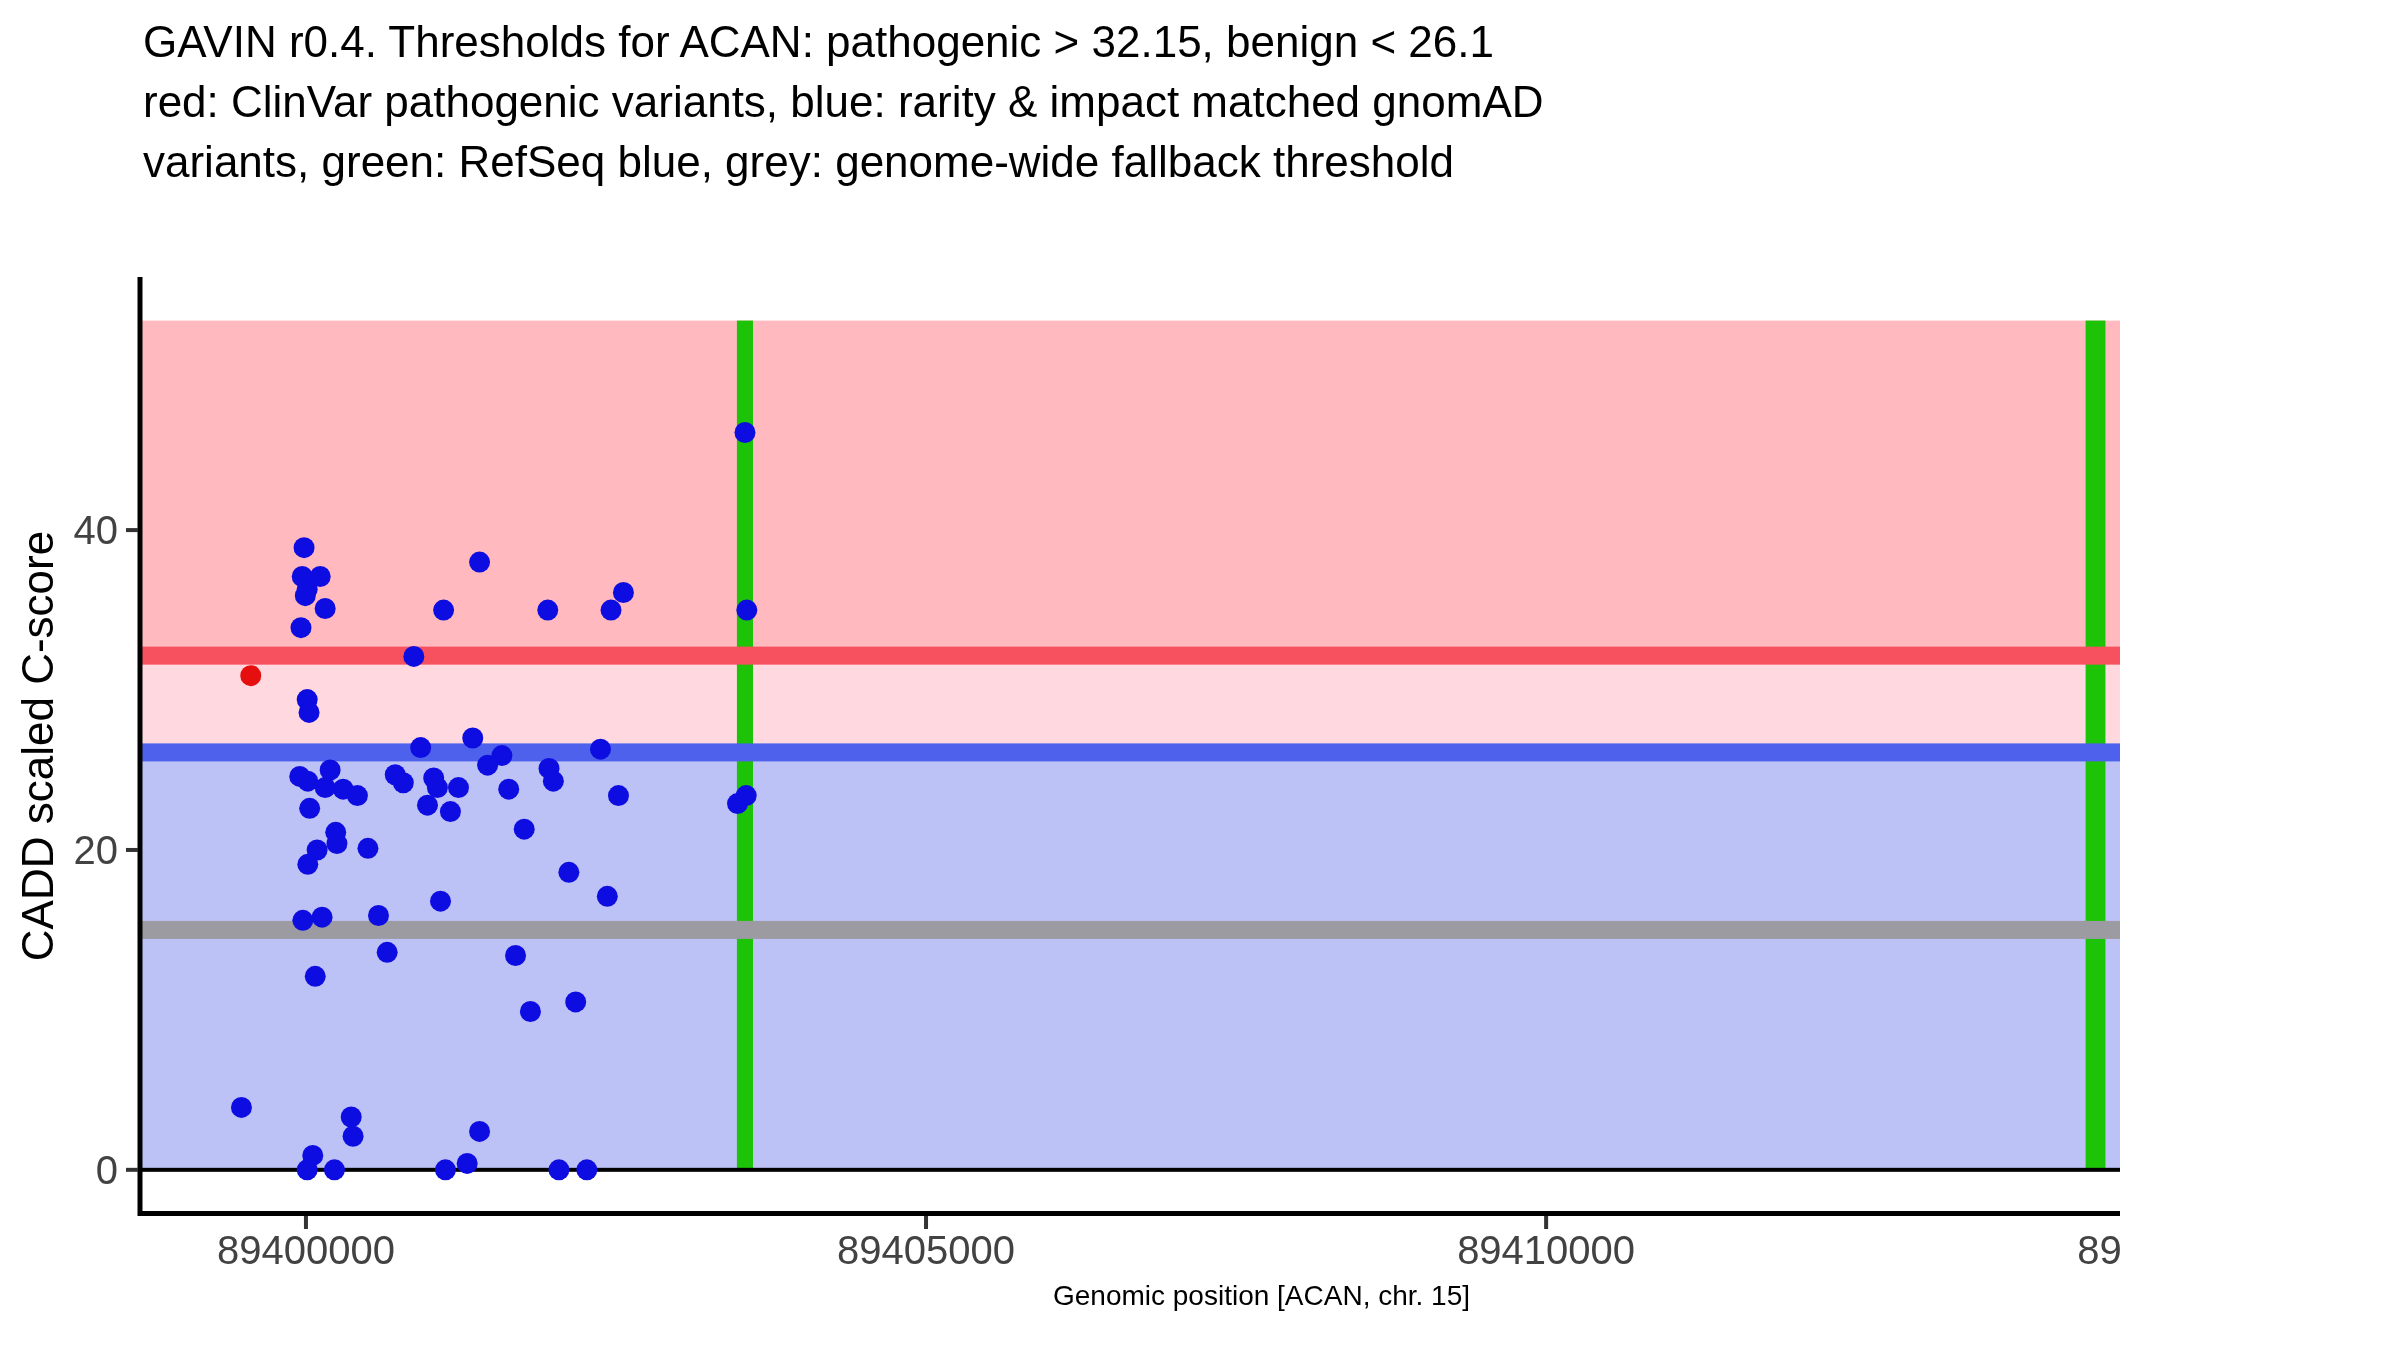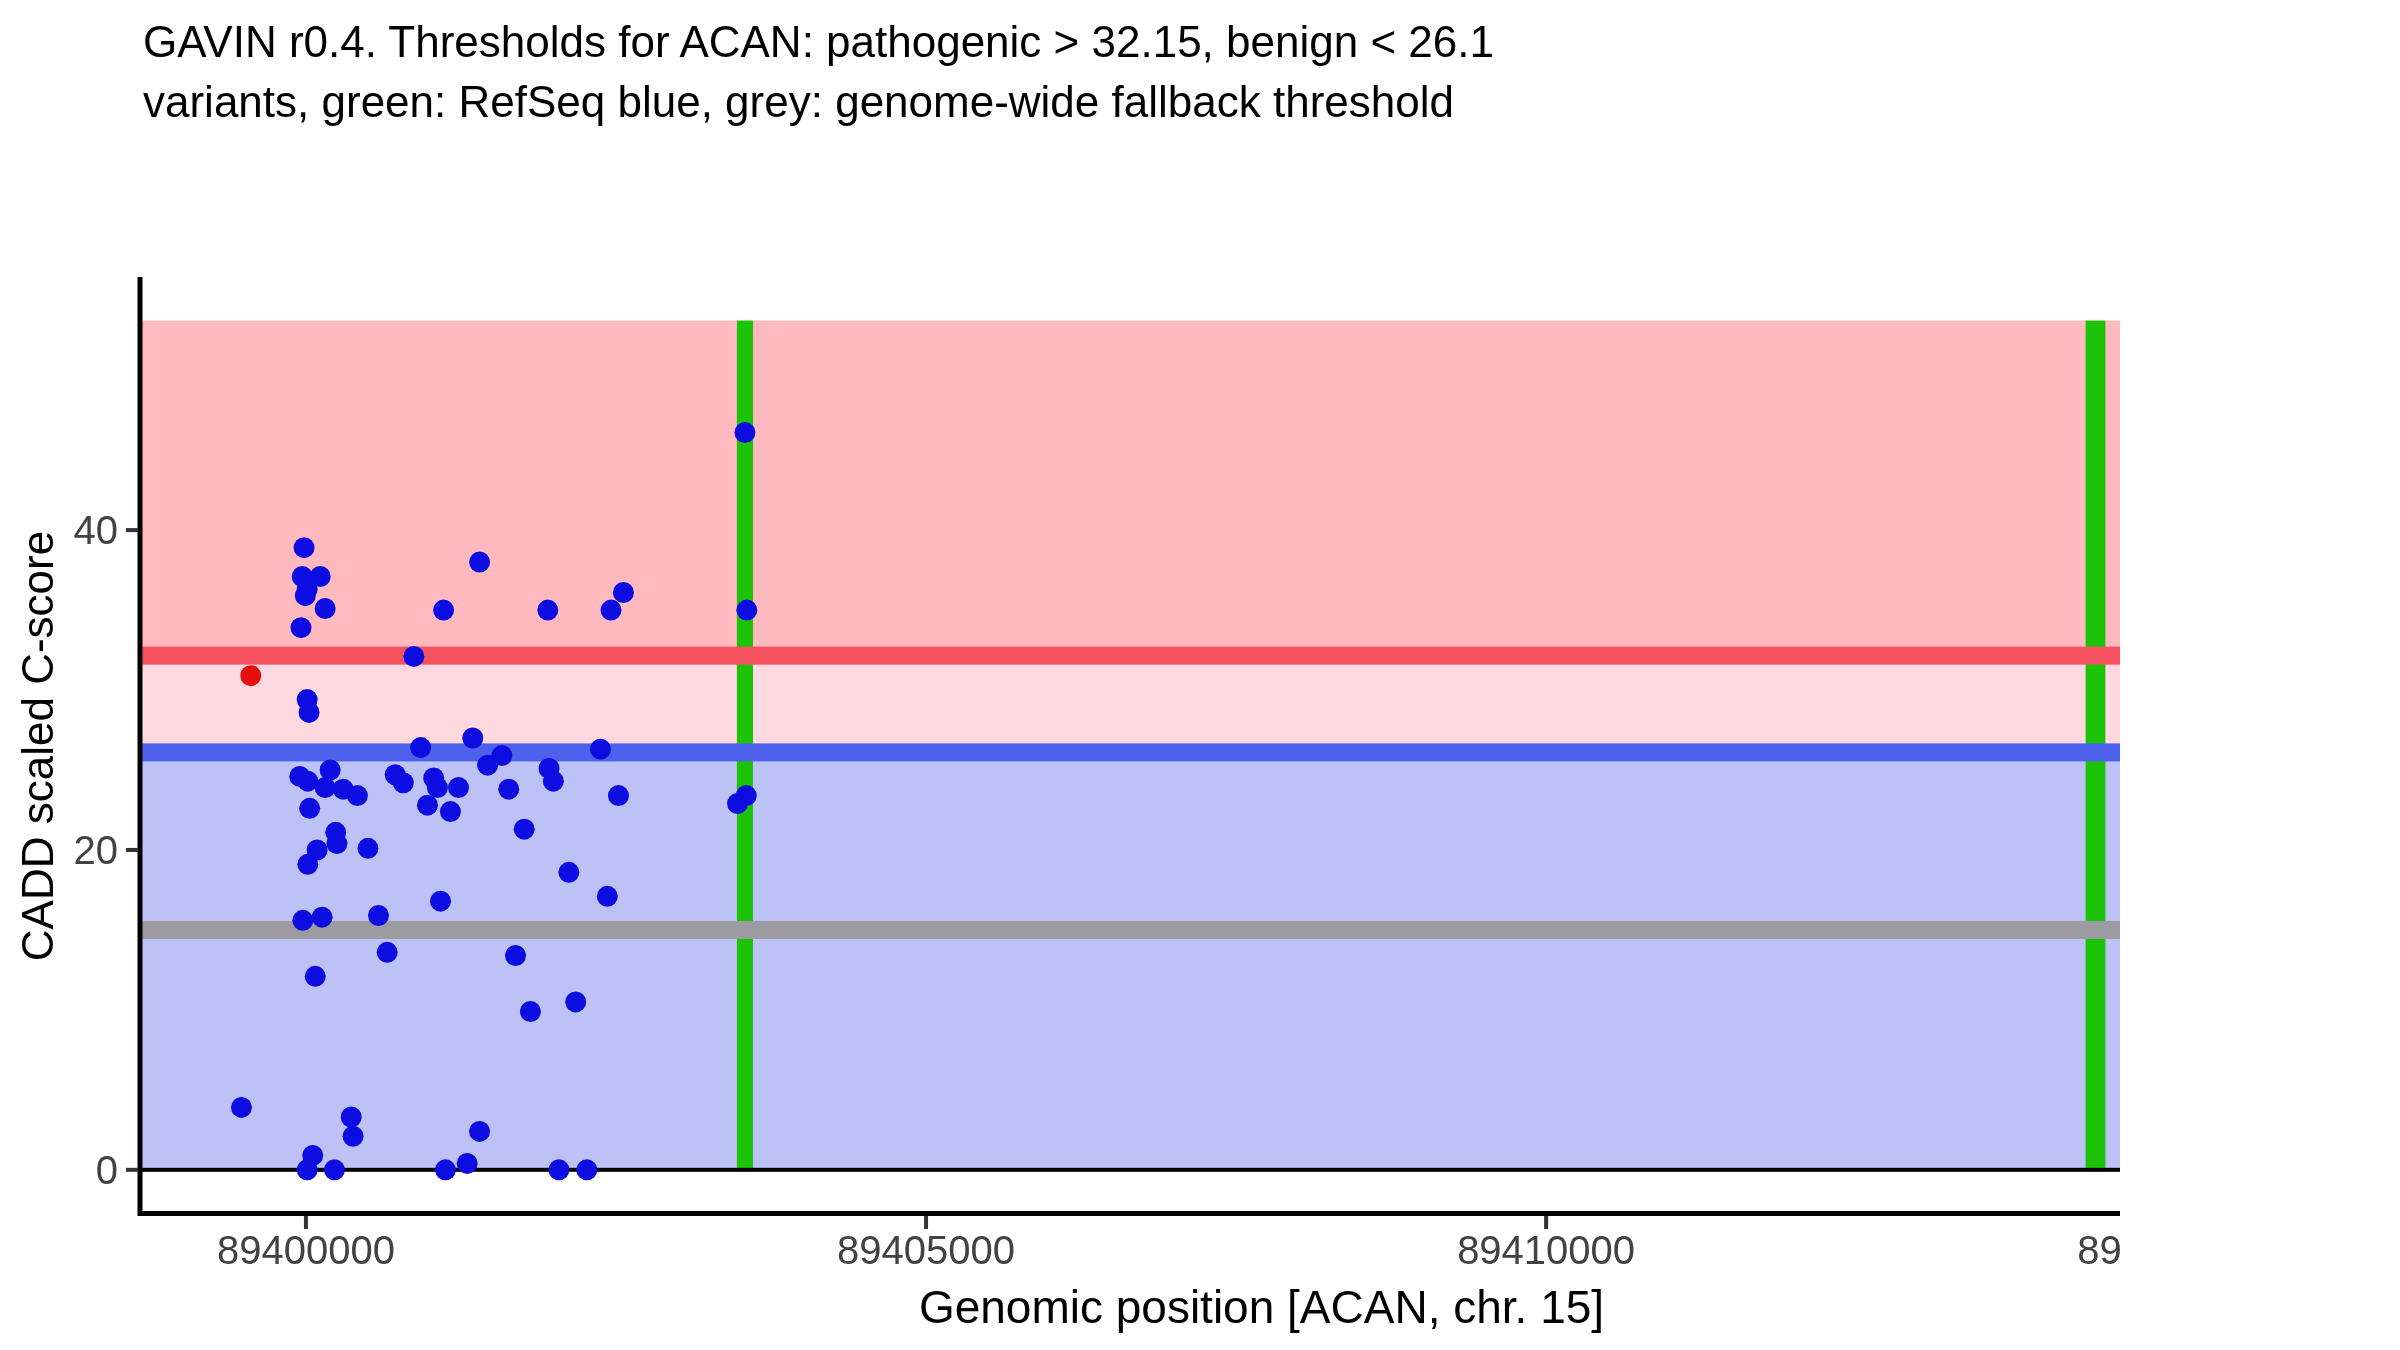--- a/index.html
+++ b/index.html
@@ -10,36 +10,37 @@
     font-family:"Liberation Sans", sans-serif;
     overflow:hidden;
   }
   .title-block{
     position:absolute;left:143px;top:12px;
     font-size:44px;line-height:60px;color:#000000;
     white-space:nowrap;
   }
   .xlab{
     position:absolute;left:141px;width:2241px;top:1280px;
-    text-align:center;font-size:46px;color:#000000;
+    text-align:center;font-size:28px;color:#000000;
   }
   .ylab{
     position:absolute;left:38px;top:746px;
     transform:translate(-50%,-50%) rotate(-90deg);
     white-space:nowrap;font-size:44px;color:#000000;
   }
   svg text{font-family:"Liberation Sans", sans-serif;}
 </style>
 </head>
 <body>
 
 <div class="fig">
 
   <div class="title-block">
     <div>GAVIN r0.4. Thresholds for ACAN: pathogenic &gt; 32.15, benign &lt; 26.1</div>
+    <div>red: ClinVar pathogenic variants, blue: rarity &amp; impact matched gnomAD</div>
     <div>variants, green: RefSeq blue, grey: genome-wide fallback threshold</div>
   </div>
 
   <div class="ylab">CADD scaled C-score</div>
 
   <svg id="chart" width="2400" height="1350" viewBox="0 0 2400 1350">
       <rect x="141" y="320.5821917808219" width="2241" height="335.0565068493151" fill="#FFB9BF"></rect>
       <rect x="141" y="655.638698630137" width="2241" height="96.7585616438356" fill="#FFD9DF"></rect>
       <rect x="141" y="752.3972602739726" width="2241" height="417.4212328767122" fill="#BDC2F6"></rect>
       <rect x="736.9050913115661" y="320.5821917808219" width="16.12230215827338" height="849.236301369863" fill="#1DC306"></rect>

